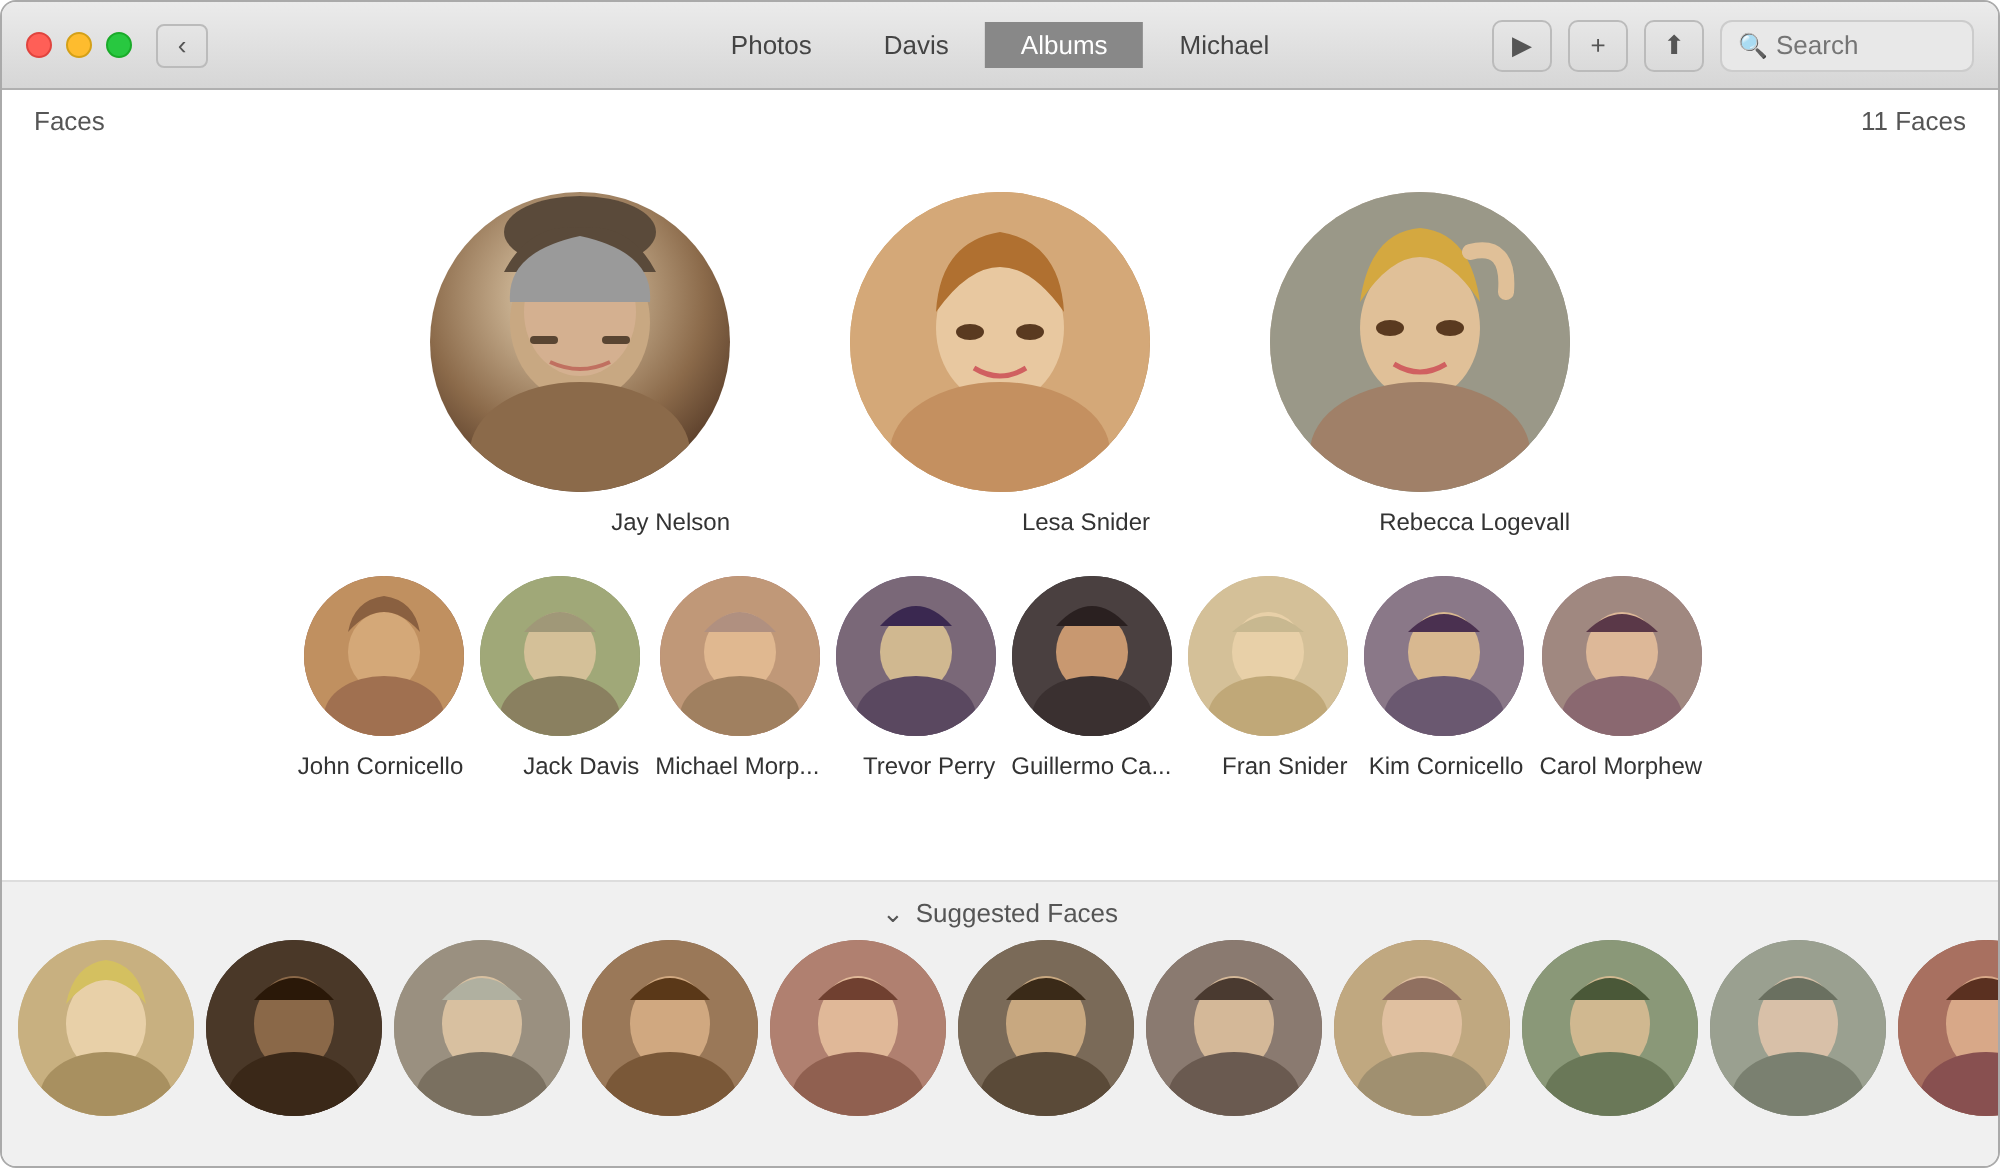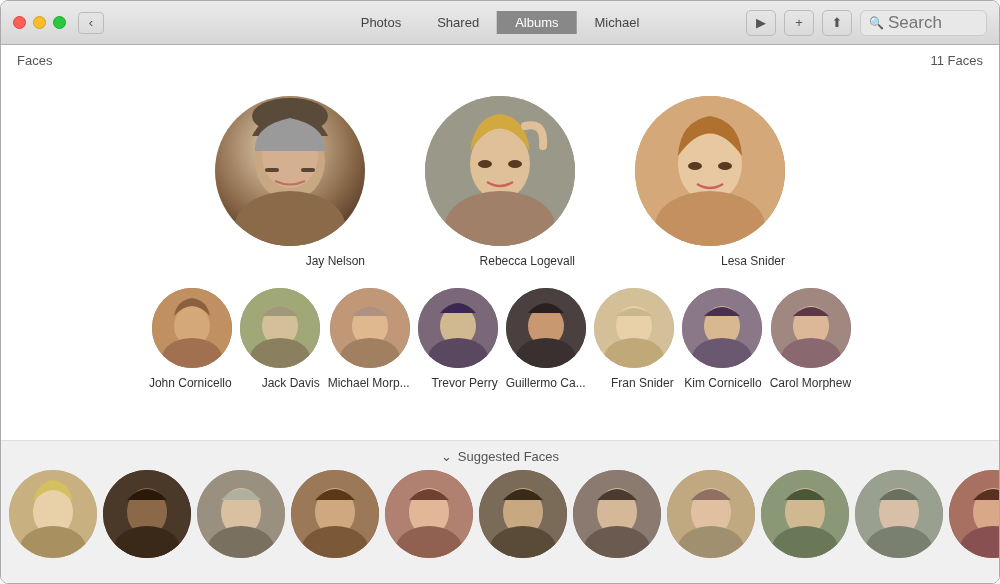--- a/index.html
+++ b/index.html
@@ -102,21 +102,21 @@
       border: 1px solid #ccc;
       border-radius: 6px;
       padding: 3px 8px;
       gap: 4px;
       height: 26px;
     }
     .search-box input {
       background: none;
       border: none;
       outline: none;
-      font-size: 17px;
+      font-size: 13px;
       color: #701a75;
       width: 90px;
     }
 
     
     .content-area {
       background: #fff;
       height: 395px;
       overflow: hidden;
       position: relative;
@@ -209,21 +209,21 @@
 <div class="titlebar">
   <div class="window-controls">
     <div class="dot dot-red"></div>
     <div class="dot dot-yellow"></div>
     <div class="dot dot-green"></div>
   </div>
   <button class="back-btn">‹</button>
 
   <div class="nav-tabs">
     <button class="nav-tab">Photos</button>
-    <button class="nav-tab">Shared</button>
+    <button class="nav-tab">Davis</button>
     <button class="nav-tab active">Albums</button>
     <button class="nav-tab">Michael</button>
   </div>
 
   <div class="titlebar-right">
     <button class="icon-btn">▶</button>
     <button class="icon-btn">+</button>
     <button class="icon-btn">⬆</button>
     <div class="search-box">
       <span style="color:#888; font-size:12px;">🔍</span>
@@ -253,53 +253,53 @@
           <ellipse cx="75" cy="20" rx="38" ry="18" fill="#5a4a3a"></ellipse>
           <path d="M37 40 Q50 15 75 18 Q100 15 113 40" fill="#5a4a3a"></path>
 
           <path d="M40 55 Q38 30 75 22 Q112 30 110 55" fill="#9a9a9a"></path>
         </svg>
       </div>
       <span class="face-name">Jay Nelson</span>
     </div>
 
     <div class="face-item">
+      <div class="face-circle large" style="background: linear-gradient(135deg, #d4a060 0%, #c89050 50%, #a07040 100%);">
+        <svg viewBox="0 0 150 150" width="150" height="150">
+          <rect width="150" height="150" fill="#d4a878"></rect>
+          <ellipse cx="75" cy="68" rx="32" ry="38" fill="#e8c8a0"></ellipse>
+          <ellipse cx="75" cy="130" rx="55" ry="35" fill="#c49060"></ellipse>
+          <path d="M43 60 Q75 15 107 60 Q105 25 75 20 Q45 25 43 60" fill="#b07030"></path>
+
+          <path d="M62 88 Q75 96 88 88" stroke="#d06060" stroke-width="2.5" fill="none"></path>
+
+          <ellipse cx="60" cy="70" rx="7" ry="4" fill="#5a3a20"></ellipse>
+          <ellipse cx="90" cy="70" rx="7" ry="4" fill="#5a3a20"></ellipse>
+        </svg>
+      </div>
+      <span class="face-name">Lesa Snider</span>
+    </div>
+
+    <div class="face-item">
       <div class="face-circle large" style="background: linear-gradient(135deg, #c8b098 0%, #a09080 50%, #808878 100%);">
         <svg viewBox="0 0 150 150" width="150" height="150">
           <rect width="150" height="150" fill="#9a9888"></rect>
           <ellipse cx="75" cy="68" rx="30" ry="36" fill="#e0c098"></ellipse>
           <ellipse cx="75" cy="130" rx="55" ry="35" fill="#a08068"></ellipse>
           <path d="M45 55 Q75 10 105 55 Q100 20 75 18 Q50 20 45 55" fill="#d4a840"></path>
 
           <path d="M100 30 Q120 25 118 50" stroke="#e0c098" stroke-width="8" fill="none" stroke-linecap="round"></path>
 
           <path d="M62 86 Q75 94 88 86" stroke="#d06060" stroke-width="2.5" fill="none"></path>
           <ellipse cx="60" cy="68" rx="7" ry="4" fill="#5a3a20"></ellipse>
           <ellipse cx="90" cy="68" rx="7" ry="4" fill="#5a3a20"></ellipse>
         </svg>
       </div>
       <span class="face-name">Rebecca Logevall</span>
     </div>
-
-    <div class="face-item">
-      <div class="face-circle large" style="background: linear-gradient(135deg, #d4a060 0%, #c89050 50%, #a07040 100%);">
-        <svg viewBox="0 0 150 150" width="150" height="150">
-          <rect width="150" height="150" fill="#d4a878"></rect>
-          <ellipse cx="75" cy="68" rx="32" ry="38" fill="#e8c8a0"></ellipse>
-          <ellipse cx="75" cy="130" rx="55" ry="35" fill="#c49060"></ellipse>
-          <path d="M43 60 Q75 15 107 60 Q105 25 75 20 Q45 25 43 60" fill="#b07030"></path>
-
-          <path d="M62 88 Q75 96 88 88" stroke="#d06060" stroke-width="2.5" fill="none"></path>
-
-          <ellipse cx="60" cy="70" rx="7" ry="4" fill="#5a3a20"></ellipse>
-          <ellipse cx="90" cy="70" rx="7" ry="4" fill="#5a3a20"></ellipse>
-        </svg>
-      </div>
-      <span class="face-name">Lesa Snider</span>
-    </div>
   </div>
 
   <div class="small-faces-row">
 
     <div class="face-item">
       <div class="face-circle medium" style="background: linear-gradient(135deg, #a06850, #7a4830);">
         <svg viewBox="0 0 80 80" width="80" height="80">
           <rect width="80" height="80" fill="#c09060"></rect>
           <ellipse cx="40" cy="38" rx="18" ry="20" fill="#d4a878"></ellipse>
           <ellipse cx="40" cy="70" rx="30" ry="20" fill="#a07050"></ellipse>

